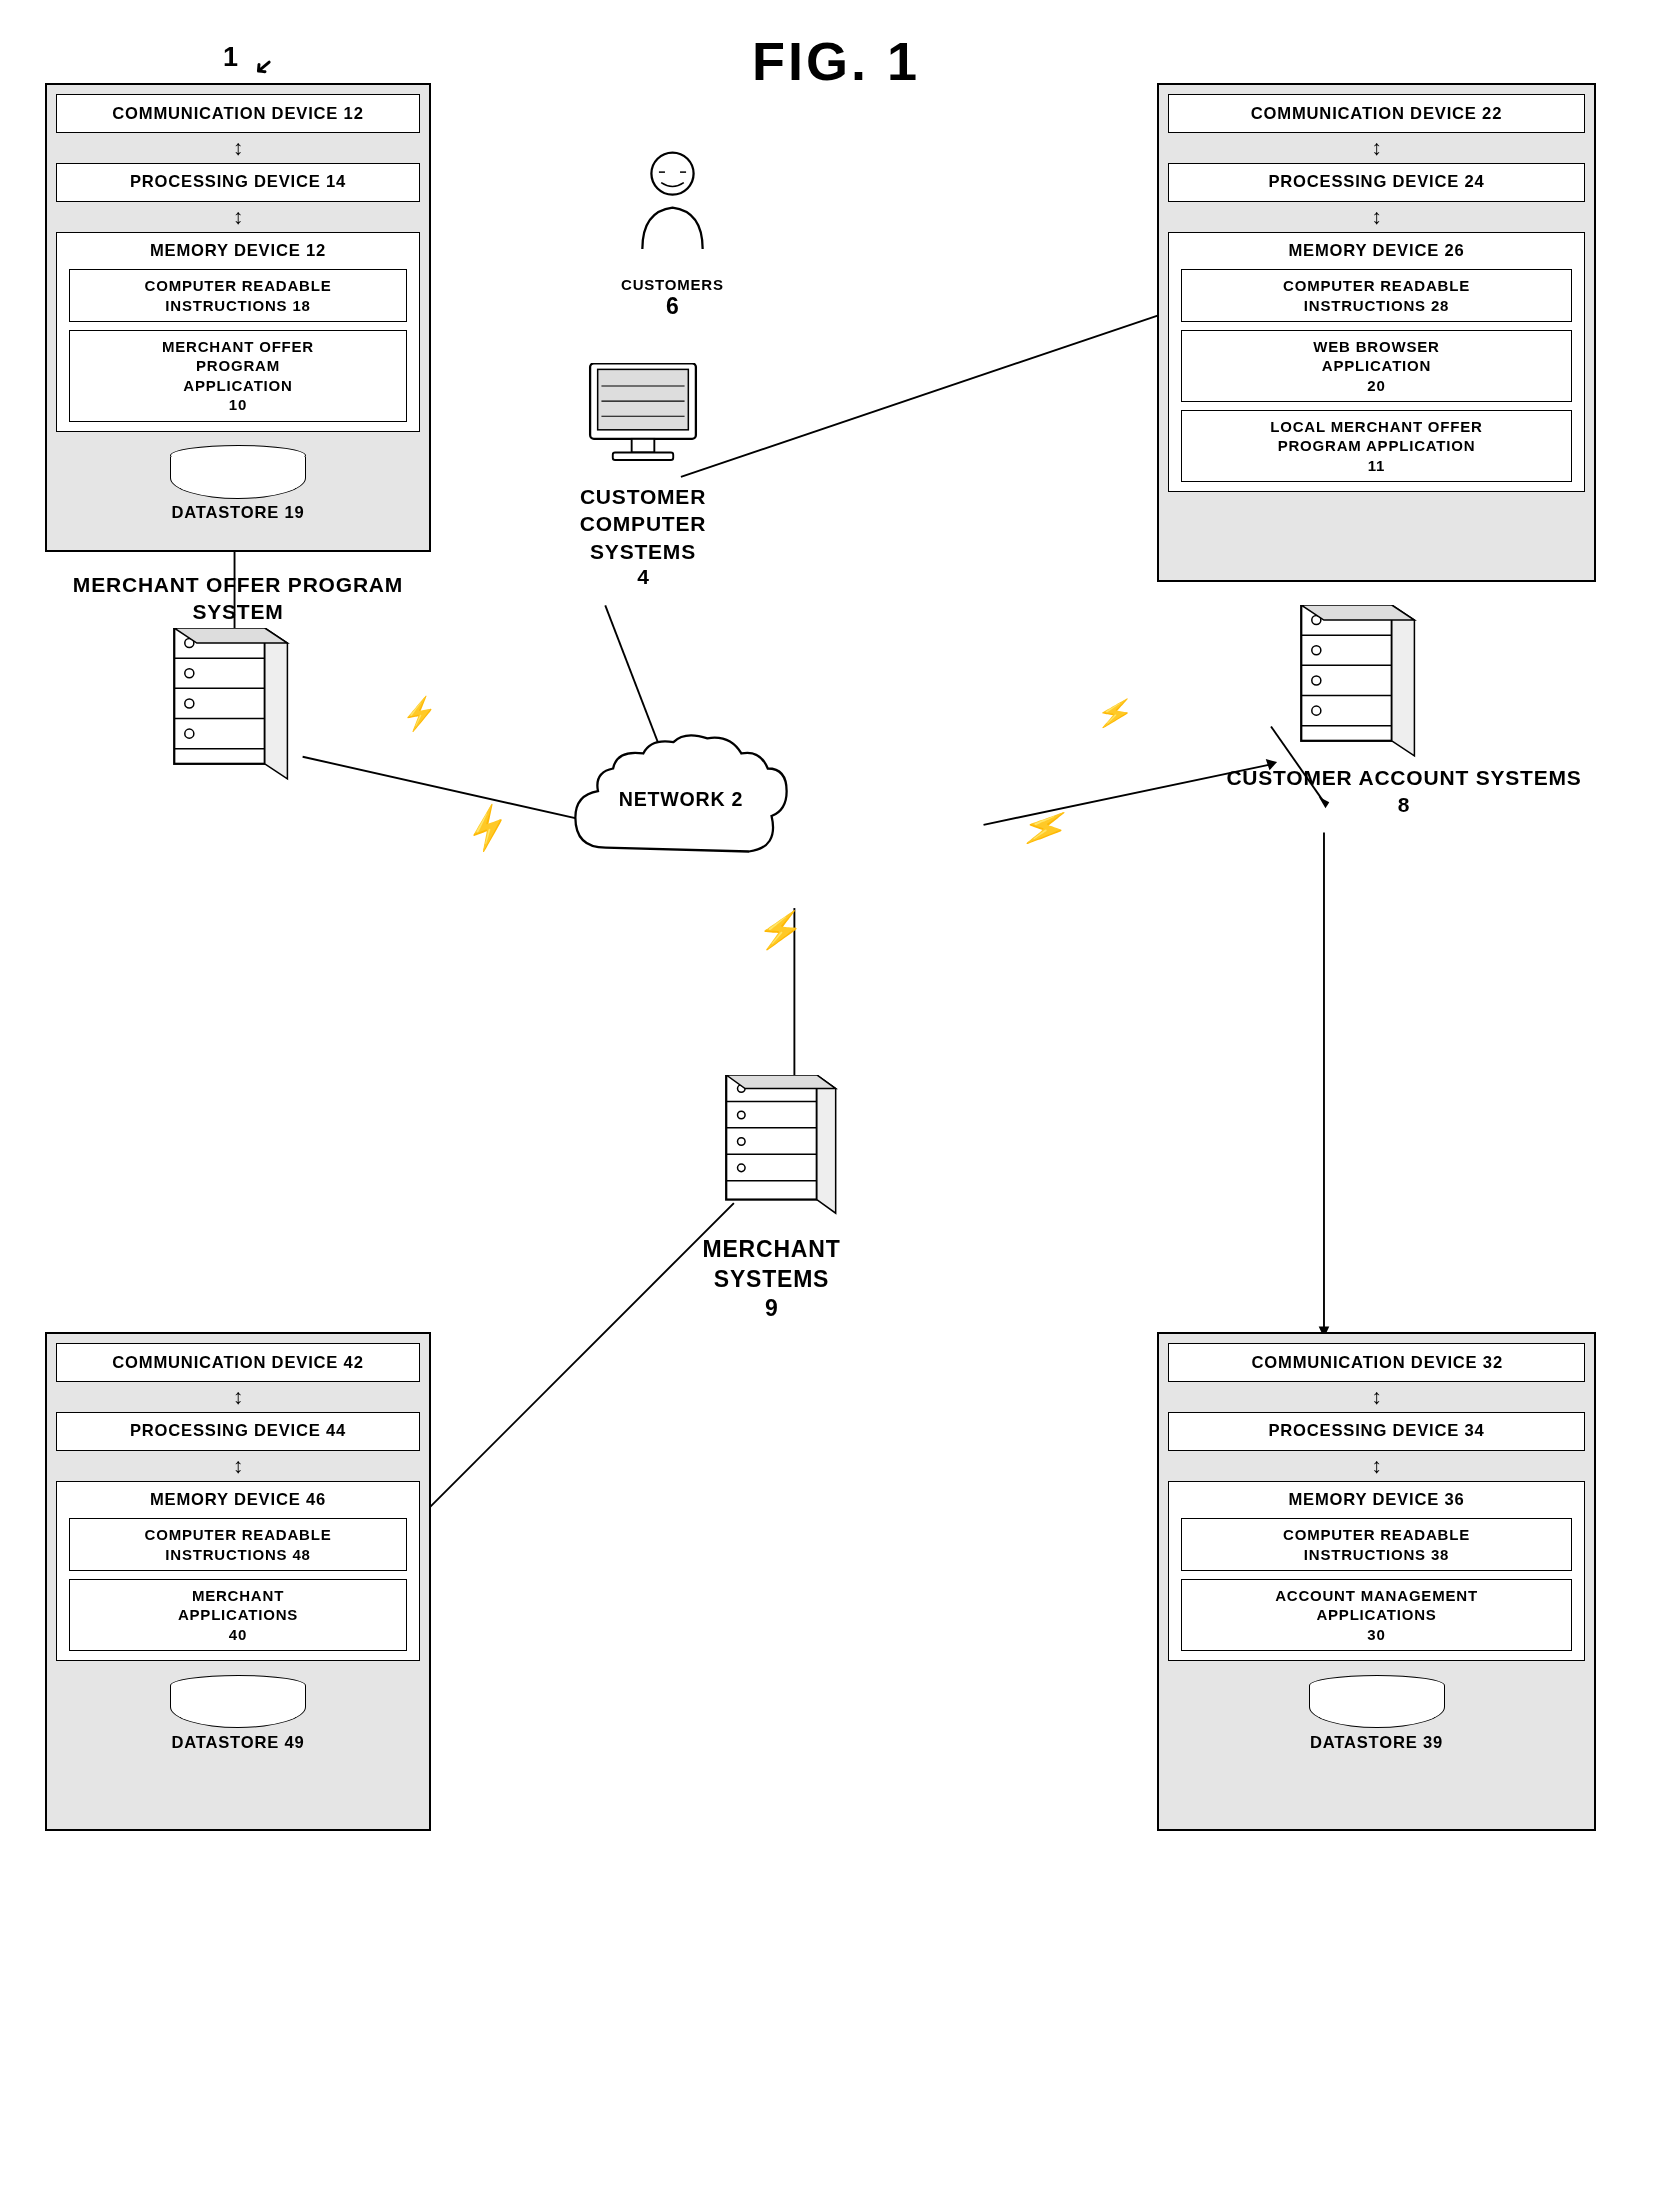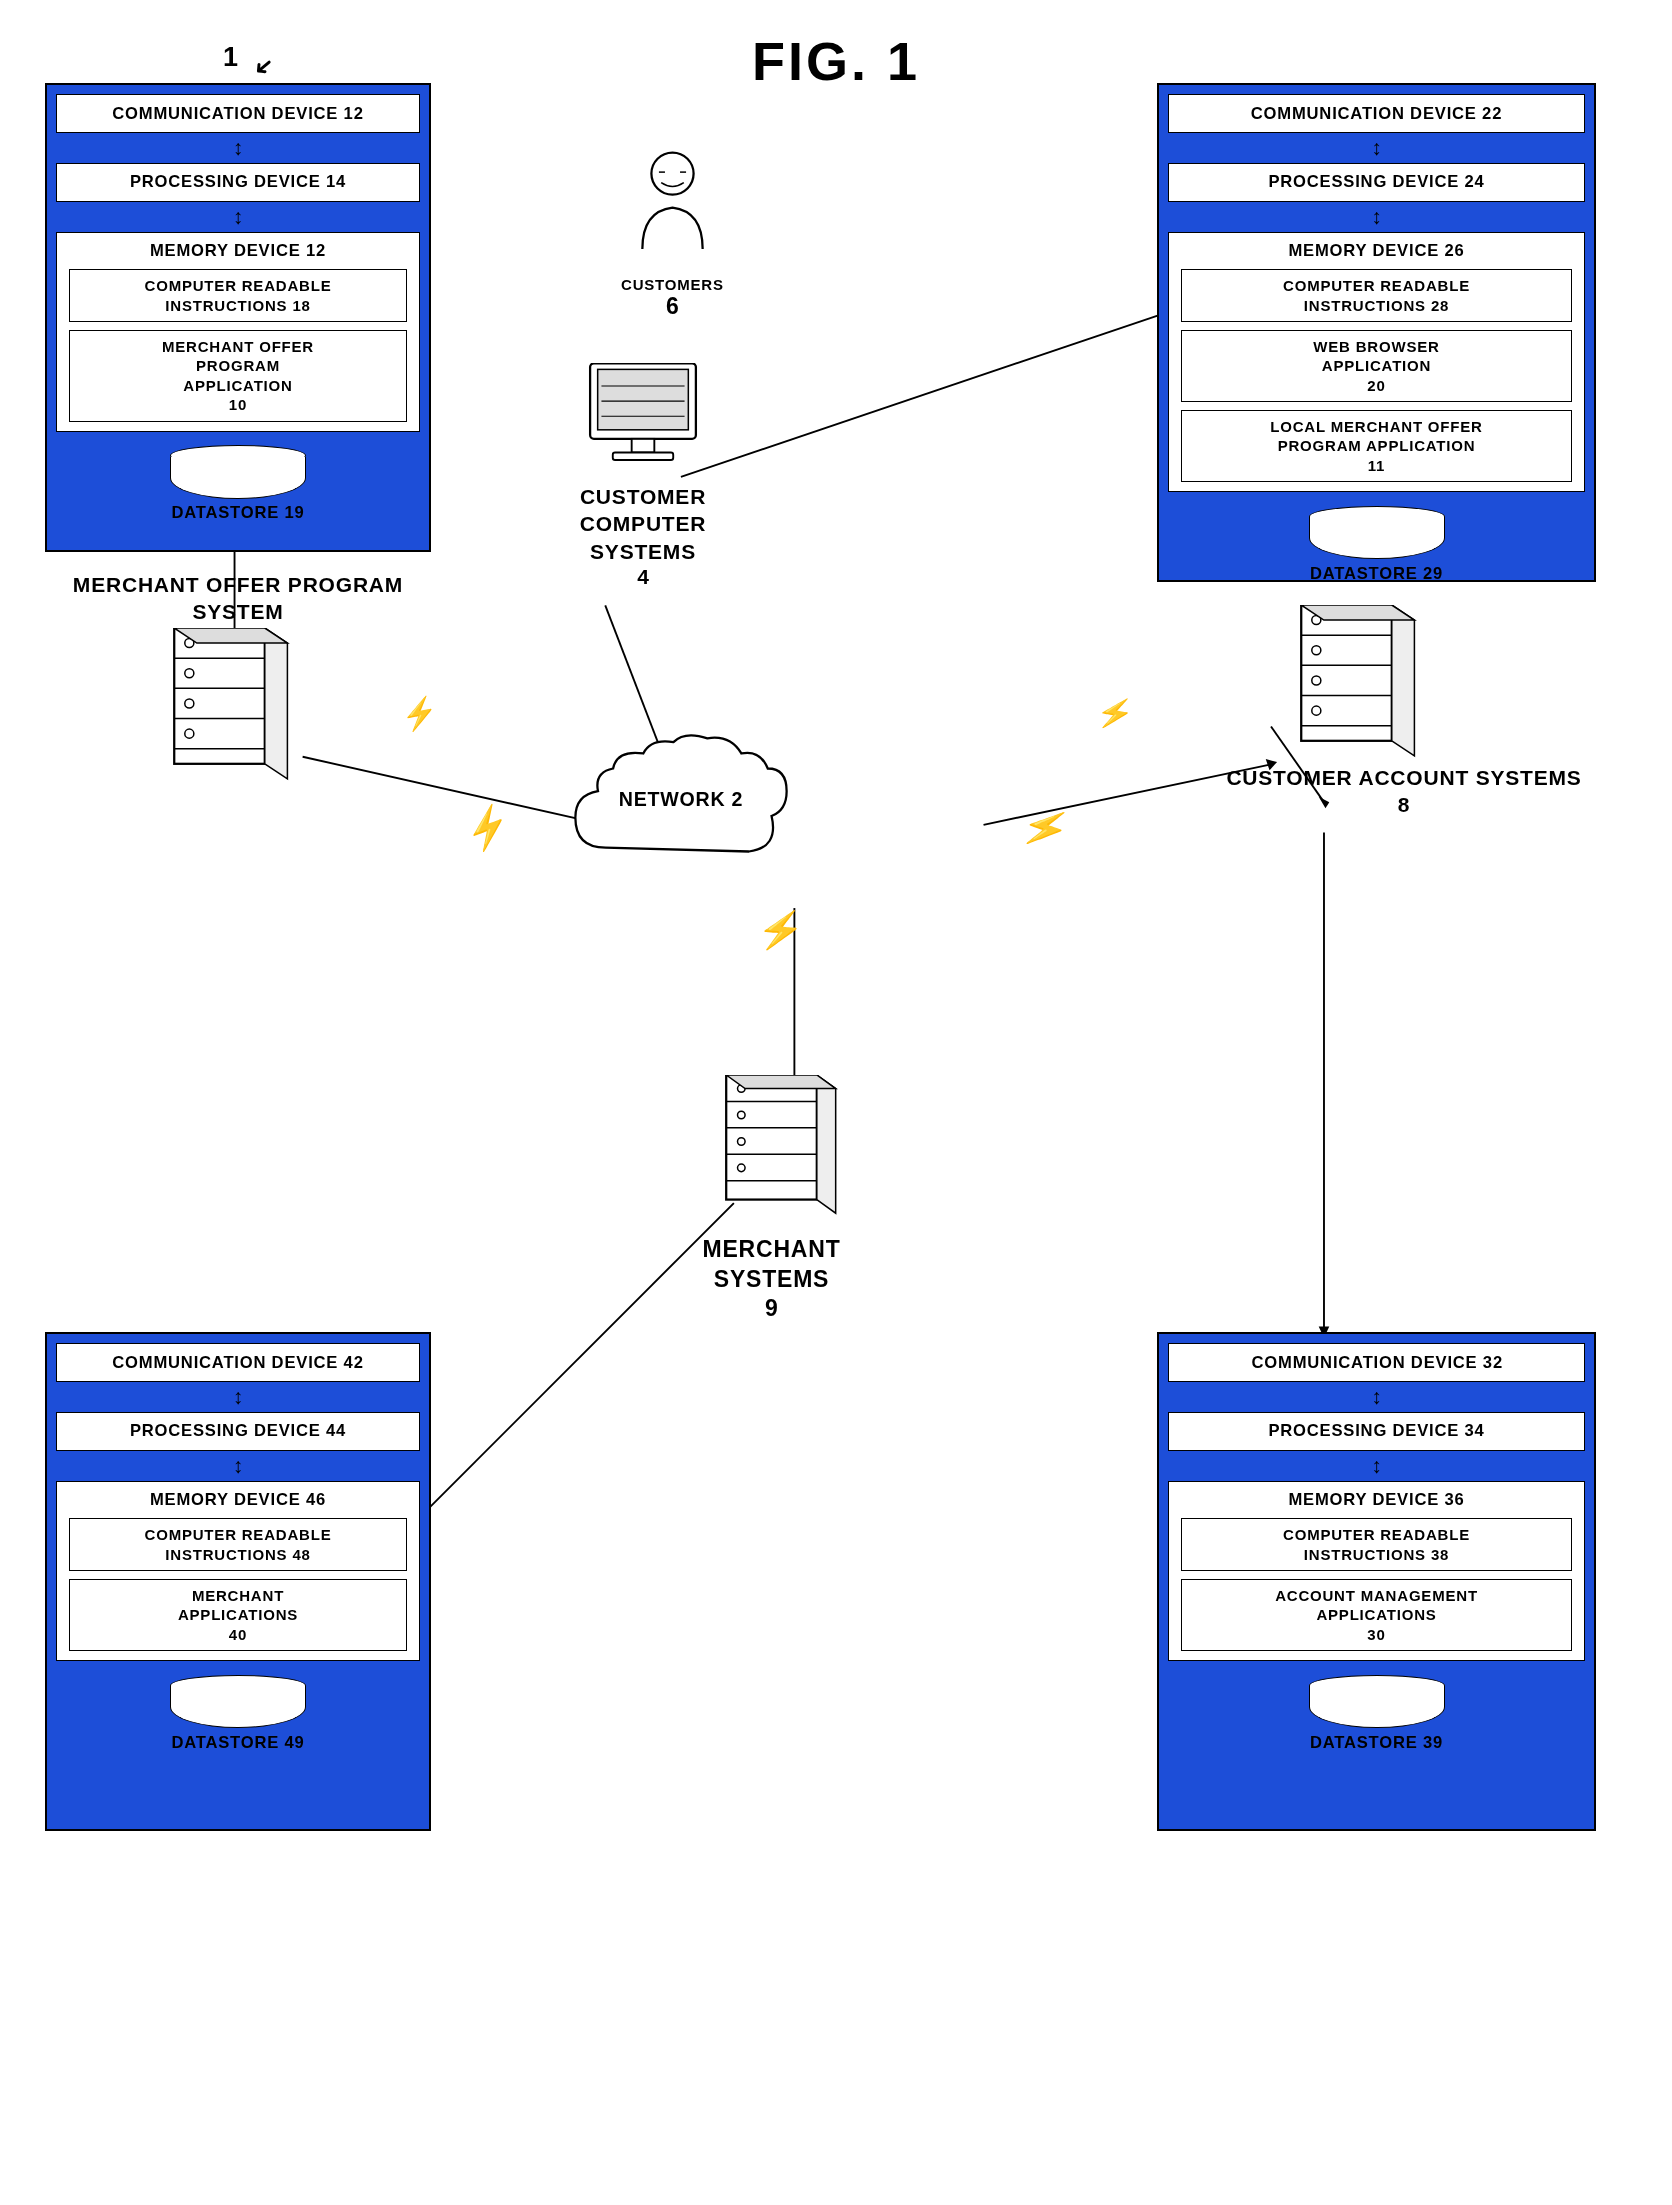--- a/index.html
+++ b/index.html
@@ -19,21 +19,21 @@
       transform: translateX(-50%);
       font-size: 54px;
       font-weight: bold;
       letter-spacing: 3px;
     }
 
     
     .sys-box {
       position: absolute;
       border: 2.3px solid #000;
-      background: #1d4ed8;
+      background: #e5e5e5;
     }
 
     .inner-box {
       border: 1.5px solid #000;
       background: #fff;
       text-align: center;
       font-size: 16.6px;
       font-weight: bold;
       letter-spacing: 0.8px;
       padding: 7.6px 4.5px;
@@ -168,25 +168,20 @@
   <div style="text-align:center; font-size:21px; margin:3px 0;">↕</div>
   <div class="inner-box" style="margin:0 9px;">PROCESSING DEVICE 24</div>
   <div style="text-align:center; font-size:21px; margin:3px 0;">↕</div>
   <div class="inner-box" style="margin:0 9px; padding-bottom:9px;">
     <span>MEMORY DEVICE 26</span>
     <div class="inner-box-sm" style="margin:7.6px 7.6px 0;">COMPUTER READABLE<br>INSTRUCTIONS 28</div>
     <div class="inner-box-sm" style="margin:7.6px 7.6px 0;">WEB BROWSER<br>APPLICATION<br>20</div>
     <div class="inner-box-sm" style="margin:7.6px 7.6px 0;">LOCAL MERCHANT OFFER<br>PROGRAM APPLICATION<br>11</div>
   </div>
 
-  <div style="display:flex; flex-direction:column; align-items:center; margin-top:13.6px;">
-    <div style="width:136px; height:21px; border:1.9px solid #000; border-radius:50%; background:#fff;"></div>
-    <div style="width:136px; height:42px; border-left:1.9px solid #000; border-right:1.9px solid #000; border-bottom:1.9px solid #000; border-radius:0 0 50% 50%; margin-top:-9.8px; background:#fff;"></div>
-    <div style="font-size:16.6px; font-weight:bold; margin-top:4.5px; letter-spacing:0.8px;">DATASTORE 29</div>
-  </div>
 </div>
 
 <div style="position:absolute; top:151px; left:621px; text-align:center;">
   
   <svg width="91" height="98" viewBox="0 0 120 130">
 
     <circle cx="60" cy="30" r="28" fill="#fff" stroke="#000" stroke-width="3"></circle>
 
     <path d="M20,130 Q20,80 60,75 Q100,80 100,130" fill="#fff" stroke="#000" stroke-width="3"></path>
 

